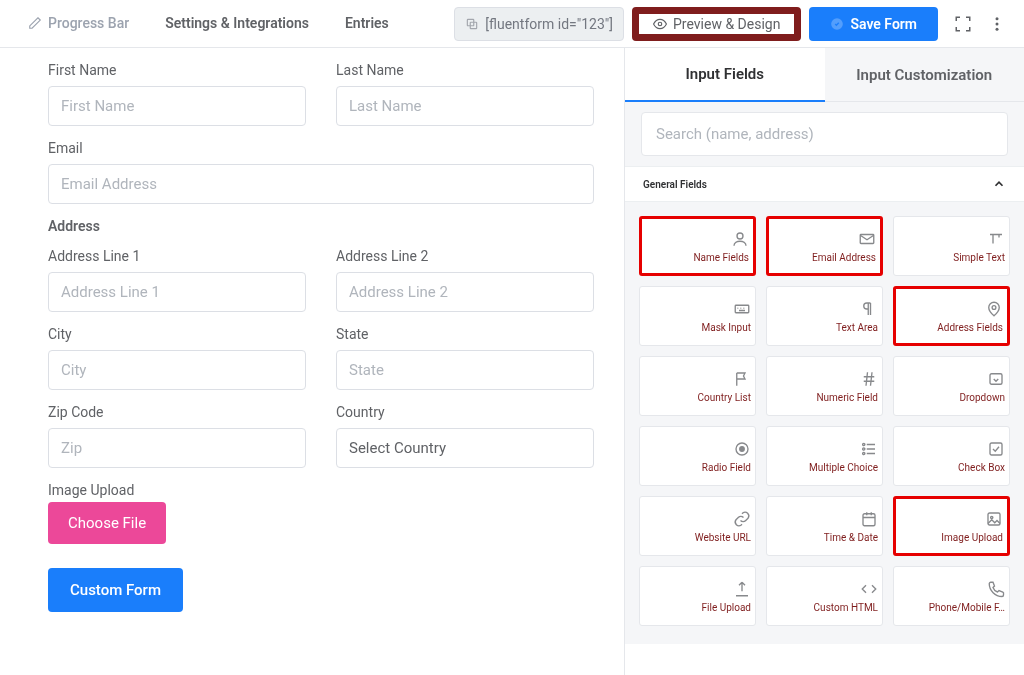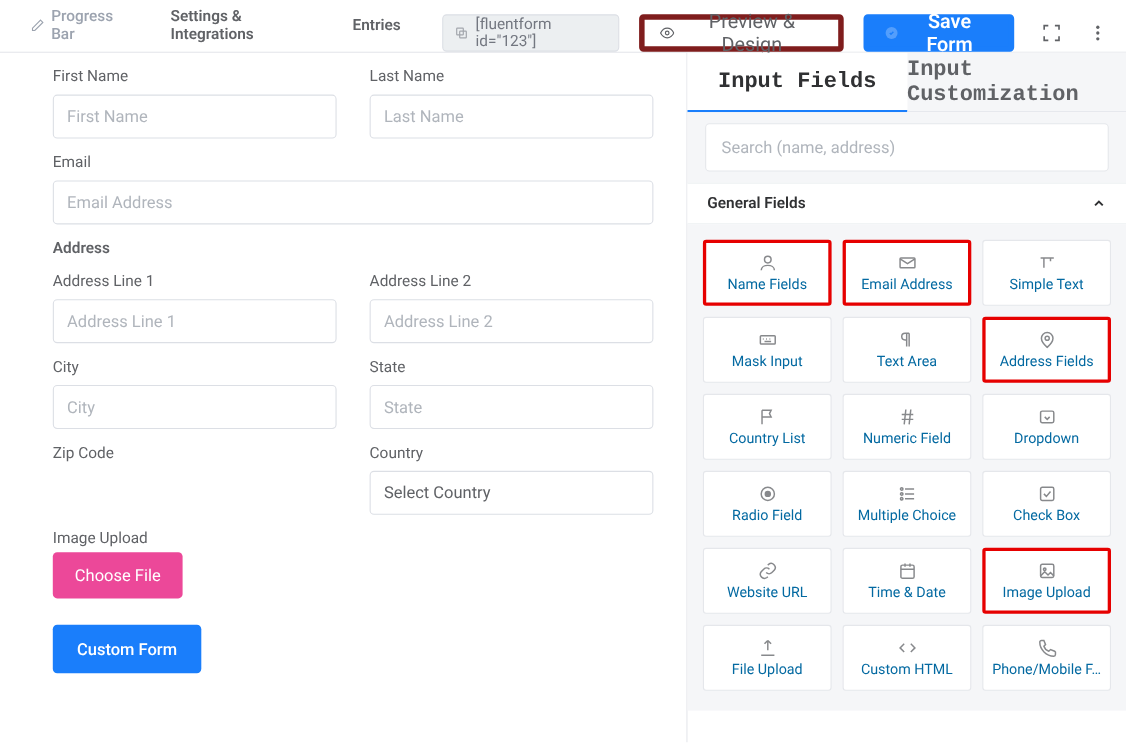--- a/index.html
+++ b/index.html
@@ -1,51 +1,51 @@
 <!DOCTYPE html>
 <html><head>
 <meta charset="utf-8">
 <style>
   * { box-sizing: border-box; margin: 0; padding: 0; font-family: -apple-system, BlinkMacSystemFont, "Segoe UI", Roboto, Arial, sans-serif; }
   body { width: 1024px; height: 675px; background: #fff; color: #4b5563; font-size: 14px; }
-  .top-bar { display: flex; align-items: flex-end; height: 48px; border-bottom: 1px solid #e5e7eb; padding: 0 10px; gap: 10px; }
+  .top-bar { display: flex; align-items: center; height: 48px; border-bottom: 1px solid #e5e7eb; padding: 0 10px; }
   .nav-tabs { display: flex; align-items: stretch; height: 100%; gap: 0; }
   .nav-tab { display: flex; align-items: center; padding: 0 18px; color: #606266; font-weight: 600; font-size: 14px; cursor: pointer; border-bottom: 2px solid transparent; }
   .nav-tab.active { color: #1a7efb; border-bottom: 2px solid #1a7efb; }
   .nav-tab.muted { color: #9ca3af; font-weight: 500; }
   .nav-tab svg { margin-right: 6px; }
   .top-spacer { flex: 1; }
   .shortcode-box { display: flex; align-items: center; background: #eceff1; border: 1px solid #dcdfe5; border-radius: 4px; height: 34px; padding: 0 10px; color: #737780; font-size: 14px; margin-right: 8px; }
   .shortcode-box svg { margin-right: 6px; opacity: 0.6; }
-  .btn { display: inline-flex; align-items: center; height: 34px; padding: 0 14px; border-radius: 4px; border: 5px solid #7f1d1d; background: #fff; color: #606266; font-size: 18px; cursor: pointer; margin-right: 8px; }
+  .btn { display: inline-flex; align-items: center; height: 34px; padding: 0 14px; border-radius: 4px; border: 7px solid #7f1d1d; background: #fff; color: #606266; font-size: 14px; cursor: pointer; margin-right: 8px; }
   .btn svg { margin-right: 6px; }
   .btn.primary { background: #1a7efb; color: #fff; border-color: #1a7efb; font-weight: 600; }
   .icon-btn { display:inline-flex; align-items:center; justify-content:center; width:34px; height:34px; cursor:pointer; color:#606266; }
   .main { display: flex; height: calc(675px - 48px); }
   .canvas { flex: 1; padding: 14px 30px 30px 48px; overflow-y: auto; }
   .form-row { display: flex; gap: 30px; margin-bottom: 14px; }
   .form-col { flex: 1; display: flex; flex-direction: column; }
   .form-col.full { flex: 1 0 100%; }
   .field-label { font-size: 14px; color: #606266; margin-bottom: 8px; }
   .section-label { font-size: 14px; color: #606266; font-weight: 600; margin: 8px 0 14px; }
   .input { height: 40px; border: 1px solid #dcdfe5; border-radius: 4px; padding: 0 12px; font-size: 15px; color: #606266; background: #fff; width: 100%; }
   .input::placeholder { color: #b0b5bc; }
   .select { height: 40px; border: 1px solid #dcdfe5; border-radius: 4px; padding: 0 12px; font-size: 15px; color: #606266; background: #fff; width:100%; appearance:none; }
   .choose-file { display:inline-flex; align-items:center; height:42px; padding:0 20px; background:#ec4899; color:#fff; border:none; border-radius:4px; font-size:15px; cursor:pointer; margin-top:4px; }
   .submit-btn { display:inline-flex; align-items:center; height:44px; padding:0 22px; background:#1a7efb; color:#fff; border:none; border-radius:4px; font-size:15px; font-weight:500; cursor:pointer; margin-top:24px; }
   .side-panel { width: 400px; border-left: 1px solid #e5e7eb; background:#fff; display:flex; flex-direction:column; }
   .side-tabs { display:flex; height:54px; }
-  .side-tab { flex:1; display:flex; align-items:center; justify-content:center; font-size:20px; font-weight:600; color:#606266; cursor:pointer; background:#f5f6f8; border-bottom:1px solid #e5e7eb;font-family:Liberation Mono, monospace; }
+  .side-tab { flex:1; display:flex; align-items:center; justify-content:center; font-size:15px; font-weight:600; color:#606266; cursor:pointer; background:#f5f6f8; border-bottom:1px solid #e5e7eb; }
   .side-tab.active { color:#303133; background:#fff; border-bottom:2px solid #1a7efb; }
   .search-wrap { padding: 10px 16px; background:#f5f6f8; }
   .search-input { width:100%; height:44px; border:1px solid #e5e7eb; border-radius:4px; padding:0 14px; font-size:15px; background:#fff; }
   .search-input::placeholder { color:#b0b5bc; }
-  .section-header { display:flex; align-items:center; justify-content:space-between; padding: 10px 18px; font-weight:600; color:#303133; font-size:14px; background:#fff; border-top:1px solid #eceff1; border-bottom:1px solid #eceff1; cursor:pointer;gap:22px; }
+  .section-header { display:flex; align-items:center; justify-content:space-between; padding: 10px 18px; font-weight:600; color:#303133; font-size:10px; background:#fff; border-top:1px solid #eceff1; border-bottom:1px solid #eceff1; cursor:pointer;gap:22px; }
   .tile-grid { background:#f5f6f8; padding: 14px 14px 18px; display:grid; grid-template-columns: repeat(3, 1fr); gap: 10px; overflow-y:auto; }
-  .tile { background:#fff; border:1px solid #e5e7eb; border-radius:3px; height:60px; display:flex; flex-direction:column; align-items:center; justify-content:center; gap:4px; cursor:pointer; font-size:13px; color:#0369a1; text-align:center; padding: 0 4px; white-space:nowrap; overflow:hidden; text-overflow:ellipsis; }
+  .tile { background:#fff; border:1px solid #e5e7eb; border-radius:3px; height:60px; display:flex; flex-direction:column; align-items:flex-end; justify-content:center; gap:4px; cursor:pointer; font-size:10px; color:#7f1d1d; text-align:center; padding: 0 4px; white-space:nowrap; overflow:hidden; text-overflow:ellipsis; }
   .tile.highlight { border:3px solid #e60000; }
   .tile svg { width:18px; height:18px; opacity:0.75; }
   .tile span.lbl { display:block; max-width:100%; overflow:hidden; text-overflow:ellipsis; }
 </style>
 </head>
 <body>
 
 <div class="top-bar">
   <div class="nav-tabs">
     <div class="nav-tab muted">
@@ -138,20 +138,21 @@
       </div>
       <div class="form-col">
         <label class="field-label">State</label>
         <input class="input" placeholder="State" style="">
       </div>
     </div>
 
     <div class="form-row">
       <div class="form-col">
         <label class="field-label">Zip Code</label>
+        <input class="input" placeholder="Zip" style="">
       </div>
       <div class="form-col">
         <label class="field-label">Country</label>
         <select class="select">
           <option>Select Country</option>
         </select>
       </div>
     </div>
 
     <div style="margin-top:14px">

